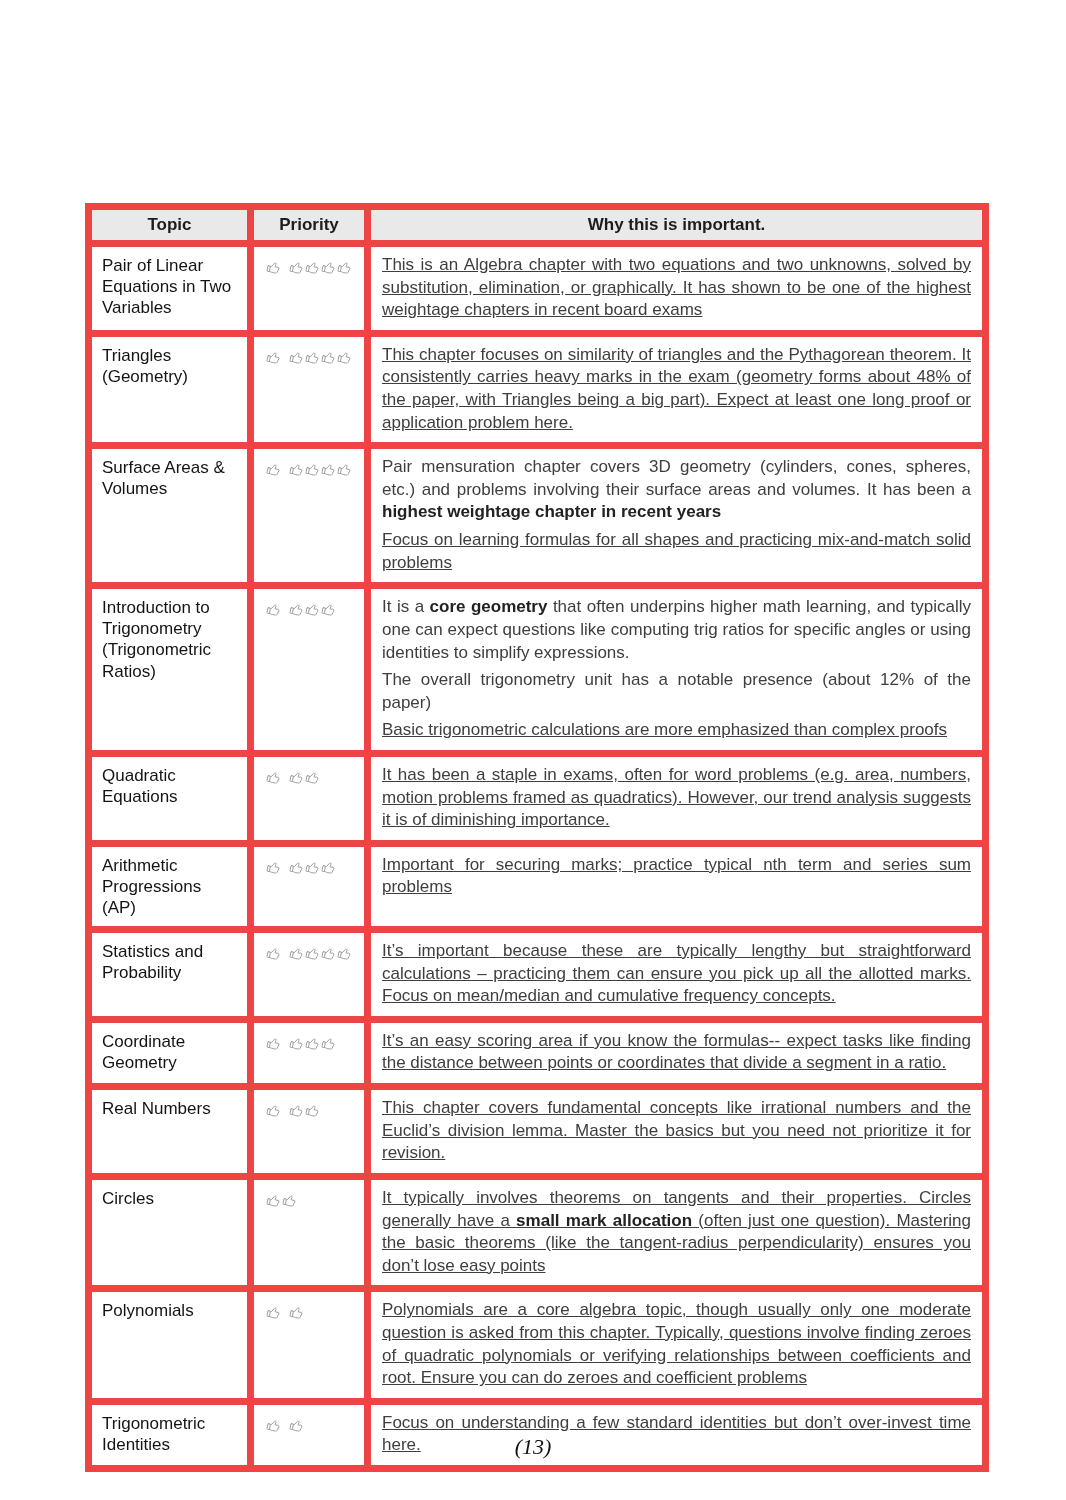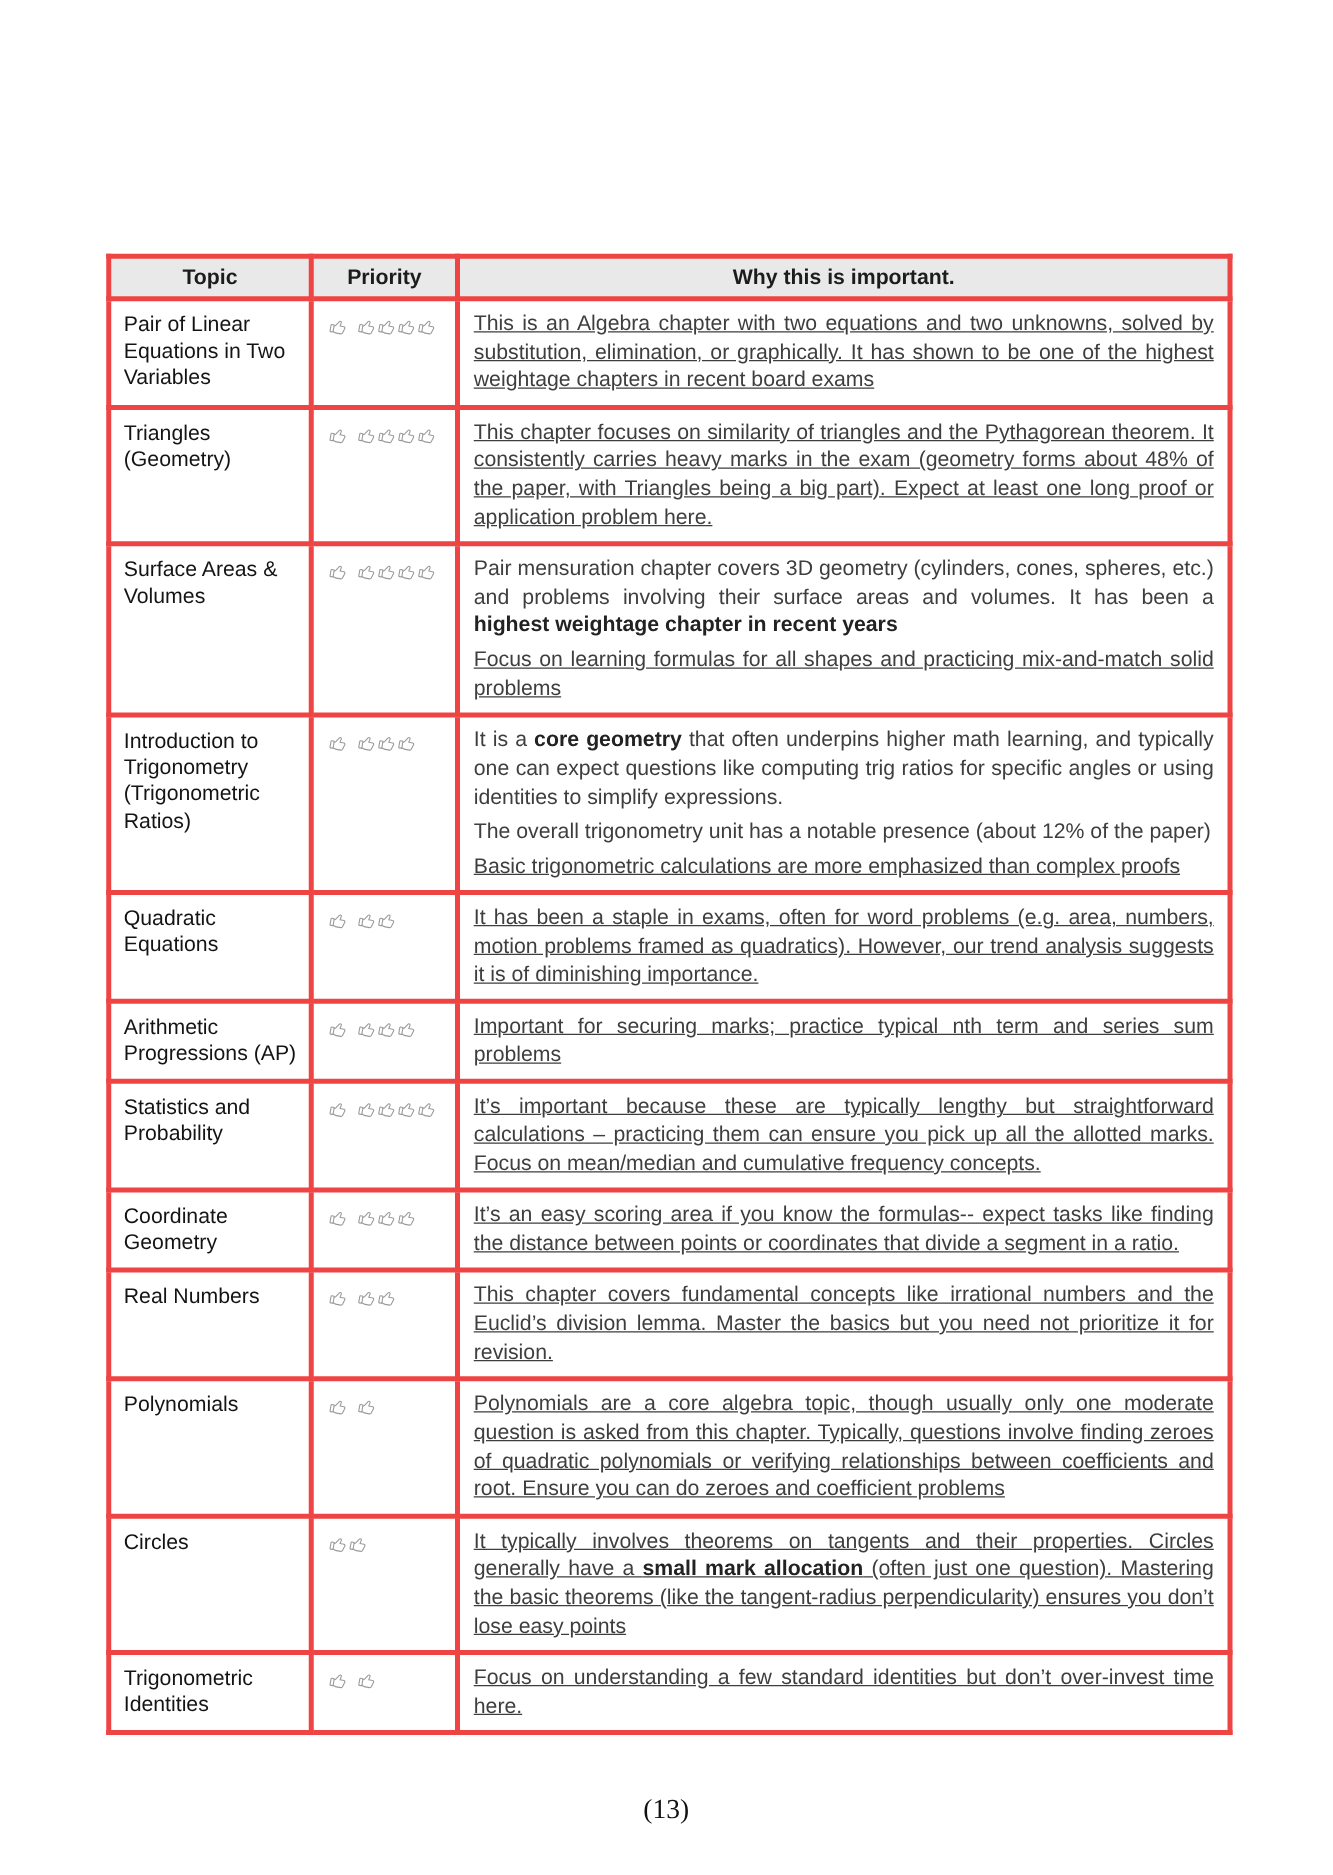--- a/index.html
+++ b/index.html
@@ -17,21 +17,21 @@
   .title-band h1{
     margin:0;font-size:37px;font-weight:bold;color:#141414;letter-spacing:.3px;
   }
 
   table.pa{
     position:absolute;left:85px;top:203px;width:897px;
     border-collapse:collapse;table-layout:fixed;
     border:2px solid #262626;
   }
   table.pa th, table.pa td{
-    border:4px solid #ef4444;
+    border:7px solid #ef4444;
     vertical-align:top;
     margin-top:28px;
   }
   table.pa th{
     background:#e9e9e9;color:#1c1c1c;
     font-size:17px;font-weight:bold;text-align:center;
     padding:5px 4px;
   }
   col.c-topic{width:162px;}
   col.c-priority{width:117px;}
@@ -54,21 +54,21 @@
     font-size:17px;color:#3e3e3e;line-height:1.33;text-align:justify;
     padding:7px 11px 8px 11px;
   }
   td.why p{margin:0 0 5px 0;}
   td.why p:last-child{margin-bottom:0;text-decoration:underline;}
   td.why .b{font-weight:bold;color:#222222;}
 
   .page-number{
     position:absolute;left:0;top:1434px;width:100%;
     text-align:center;font-family:"Liberation Serif", serif;
-    font-size:22px;color:#111111;
+    font-size:22px;color:#111111;font-style:italic;
   }
 </style>
 </head>
 <body>
 
 <div class="page">
 
 
   <table class="pa">
     <colgroup>
@@ -258,43 +258,43 @@
                 <path d="M6.7 18.9l2.4.9a6.2 6.2 0 0 0 2.2.4h5.7a2 2 0 0 0 1.9-1.4l1.9-6.2a1.6 1.6 0 0 0-1.5-2.1h-5.1l.9-4.2a1.5 1.5 0 0 0-2.7-1.2L9 10.4a3 3 0 0 1-2.3 1.3"></path>
               </svg><svg class="thumb" viewBox="0 0 24 24" fill="none" stroke="#9b9b9b" stroke-width="1.4" stroke-linecap="round" stroke-linejoin="round">
                 <path d="M3.5 10.5h3.2v9.2H3.5a.8.8 0 0 1-.8-.8v-7.6a.8.8 0 0 1 .8-.8Z"></path>
                 <path d="M6.7 18.9l2.4.9a6.2 6.2 0 0 0 2.2.4h5.7a2 2 0 0 0 1.9-1.4l1.9-6.2a1.6 1.6 0 0 0-1.5-2.1h-5.1l.9-4.2a1.5 1.5 0 0 0-2.7-1.2L9 10.4a3 3 0 0 1-2.3 1.3"></path>
               </svg></span></td>
           <td class="why">
             <p><span>This chapter covers fundamental concepts like irrational numbers and the Euclid’s division lemma. Master the basics but you need not prioritize it for revision.</span></p>
           </td>
         </tr>
         <tr>
+          <td class="topic">Circles</td>
+          <td class="priority"><span class="tgroup"><svg class="thumb" viewBox="0 0 24 24" fill="none" stroke="#9b9b9b" stroke-width="1.4" stroke-linecap="round" stroke-linejoin="round">
+                <path d="M3.5 10.5h3.2v9.2H3.5a.8.8 0 0 1-.8-.8v-7.6a.8.8 0 0 1 .8-.8Z"></path>
+                <path d="M6.7 18.9l2.4.9a6.2 6.2 0 0 0 2.2.4h5.7a2 2 0 0 0 1.9-1.4l1.9-6.2a1.6 1.6 0 0 0-1.5-2.1h-5.1l.9-4.2a1.5 1.5 0 0 0-2.7-1.2L9 10.4a3 3 0 0 1-2.3 1.3"></path>
+              </svg><svg class="thumb" viewBox="0 0 24 24" fill="none" stroke="#9b9b9b" stroke-width="1.4" stroke-linecap="round" stroke-linejoin="round">
+                <path d="M3.5 10.5h3.2v9.2H3.5a.8.8 0 0 1-.8-.8v-7.6a.8.8 0 0 1 .8-.8Z"></path>
+                <path d="M6.7 18.9l2.4.9a6.2 6.2 0 0 0 2.2.4h5.7a2 2 0 0 0 1.9-1.4l1.9-6.2a1.6 1.6 0 0 0-1.5-2.1h-5.1l.9-4.2a1.5 1.5 0 0 0-2.7-1.2L9 10.4a3 3 0 0 1-2.3 1.3"></path>
+              </svg></span></td>
+          <td class="why">
+            <p><span>It typically involves theorems on tangents and their properties. Circles generally have a </span><span class="b">small mark allocation</span><span> (often just one question). Mastering the basic theorems (like the tangent-radius perpendicularity) ensures you don’t lose easy points</span></p>
+          </td>
+        </tr>
+        <tr>
           <td class="topic">Polynomials</td>
           <td class="priority"><span class="tgroup"><svg class="thumb" viewBox="0 0 24 24" fill="none" stroke="#9b9b9b" stroke-width="1.4" stroke-linecap="round" stroke-linejoin="round">
                 <path d="M3.5 10.5h3.2v9.2H3.5a.8.8 0 0 1-.8-.8v-7.6a.8.8 0 0 1 .8-.8Z"></path>
                 <path d="M6.7 18.9l2.4.9a6.2 6.2 0 0 0 2.2.4h5.7a2 2 0 0 0 1.9-1.4l1.9-6.2a1.6 1.6 0 0 0-1.5-2.1h-5.1l.9-4.2a1.5 1.5 0 0 0-2.7-1.2L9 10.4a3 3 0 0 1-2.3 1.3"></path>
               </svg></span><span class="tgroup"><svg class="thumb" viewBox="0 0 24 24" fill="none" stroke="#9b9b9b" stroke-width="1.4" stroke-linecap="round" stroke-linejoin="round">
                 <path d="M3.5 10.5h3.2v9.2H3.5a.8.8 0 0 1-.8-.8v-7.6a.8.8 0 0 1 .8-.8Z"></path>
                 <path d="M6.7 18.9l2.4.9a6.2 6.2 0 0 0 2.2.4h5.7a2 2 0 0 0 1.9-1.4l1.9-6.2a1.6 1.6 0 0 0-1.5-2.1h-5.1l.9-4.2a1.5 1.5 0 0 0-2.7-1.2L9 10.4a3 3 0 0 1-2.3 1.3"></path>
               </svg></span></td>
           <td class="why">
             <p><span>Polynomials are a core algebra topic, though usually only one moderate question is asked from this chapter. Typically, questions involve finding zeroes of quadratic polynomials or verifying relationships between coefficients and root. Ensure you can do zeroes and coefficient problems</span></p>
-          </td>
-        </tr>
-        <tr>
-          <td class="topic">Circles</td>
-          <td class="priority"><span class="tgroup"><svg class="thumb" viewBox="0 0 24 24" fill="none" stroke="#9b9b9b" stroke-width="1.4" stroke-linecap="round" stroke-linejoin="round">
-                <path d="M3.5 10.5h3.2v9.2H3.5a.8.8 0 0 1-.8-.8v-7.6a.8.8 0 0 1 .8-.8Z"></path>
-                <path d="M6.7 18.9l2.4.9a6.2 6.2 0 0 0 2.2.4h5.7a2 2 0 0 0 1.9-1.4l1.9-6.2a1.6 1.6 0 0 0-1.5-2.1h-5.1l.9-4.2a1.5 1.5 0 0 0-2.7-1.2L9 10.4a3 3 0 0 1-2.3 1.3"></path>
-              </svg><svg class="thumb" viewBox="0 0 24 24" fill="none" stroke="#9b9b9b" stroke-width="1.4" stroke-linecap="round" stroke-linejoin="round">
-                <path d="M3.5 10.5h3.2v9.2H3.5a.8.8 0 0 1-.8-.8v-7.6a.8.8 0 0 1 .8-.8Z"></path>
-                <path d="M6.7 18.9l2.4.9a6.2 6.2 0 0 0 2.2.4h5.7a2 2 0 0 0 1.9-1.4l1.9-6.2a1.6 1.6 0 0 0-1.5-2.1h-5.1l.9-4.2a1.5 1.5 0 0 0-2.7-1.2L9 10.4a3 3 0 0 1-2.3 1.3"></path>
-              </svg></span></td>
-          <td class="why">
-            <p><span>It typically involves theorems on tangents and their properties. Circles generally have a </span><span class="b">small mark allocation</span><span> (often just one question). Mastering the basic theorems (like the tangent-radius perpendicularity) ensures you don’t lose easy points</span></p>
           </td>
         </tr>
         <tr>
           <td class="topic">Trigonometric Identities</td>
           <td class="priority"><span class="tgroup"><svg class="thumb" viewBox="0 0 24 24" fill="none" stroke="#9b9b9b" stroke-width="1.4" stroke-linecap="round" stroke-linejoin="round">
                 <path d="M3.5 10.5h3.2v9.2H3.5a.8.8 0 0 1-.8-.8v-7.6a.8.8 0 0 1 .8-.8Z"></path>
                 <path d="M6.7 18.9l2.4.9a6.2 6.2 0 0 0 2.2.4h5.7a2 2 0 0 0 1.9-1.4l1.9-6.2a1.6 1.6 0 0 0-1.5-2.1h-5.1l.9-4.2a1.5 1.5 0 0 0-2.7-1.2L9 10.4a3 3 0 0 1-2.3 1.3"></path>
               </svg></span><span class="tgroup"><svg class="thumb" viewBox="0 0 24 24" fill="none" stroke="#9b9b9b" stroke-width="1.4" stroke-linecap="round" stroke-linejoin="round">
                 <path d="M3.5 10.5h3.2v9.2H3.5a.8.8 0 0 1-.8-.8v-7.6a.8.8 0 0 1 .8-.8Z"></path>
                 <path d="M6.7 18.9l2.4.9a6.2 6.2 0 0 0 2.2.4h5.7a2 2 0 0 0 1.9-1.4l1.9-6.2a1.6 1.6 0 0 0-1.5-2.1h-5.1l.9-4.2a1.5 1.5 0 0 0-2.7-1.2L9 10.4a3 3 0 0 1-2.3 1.3"></path>

